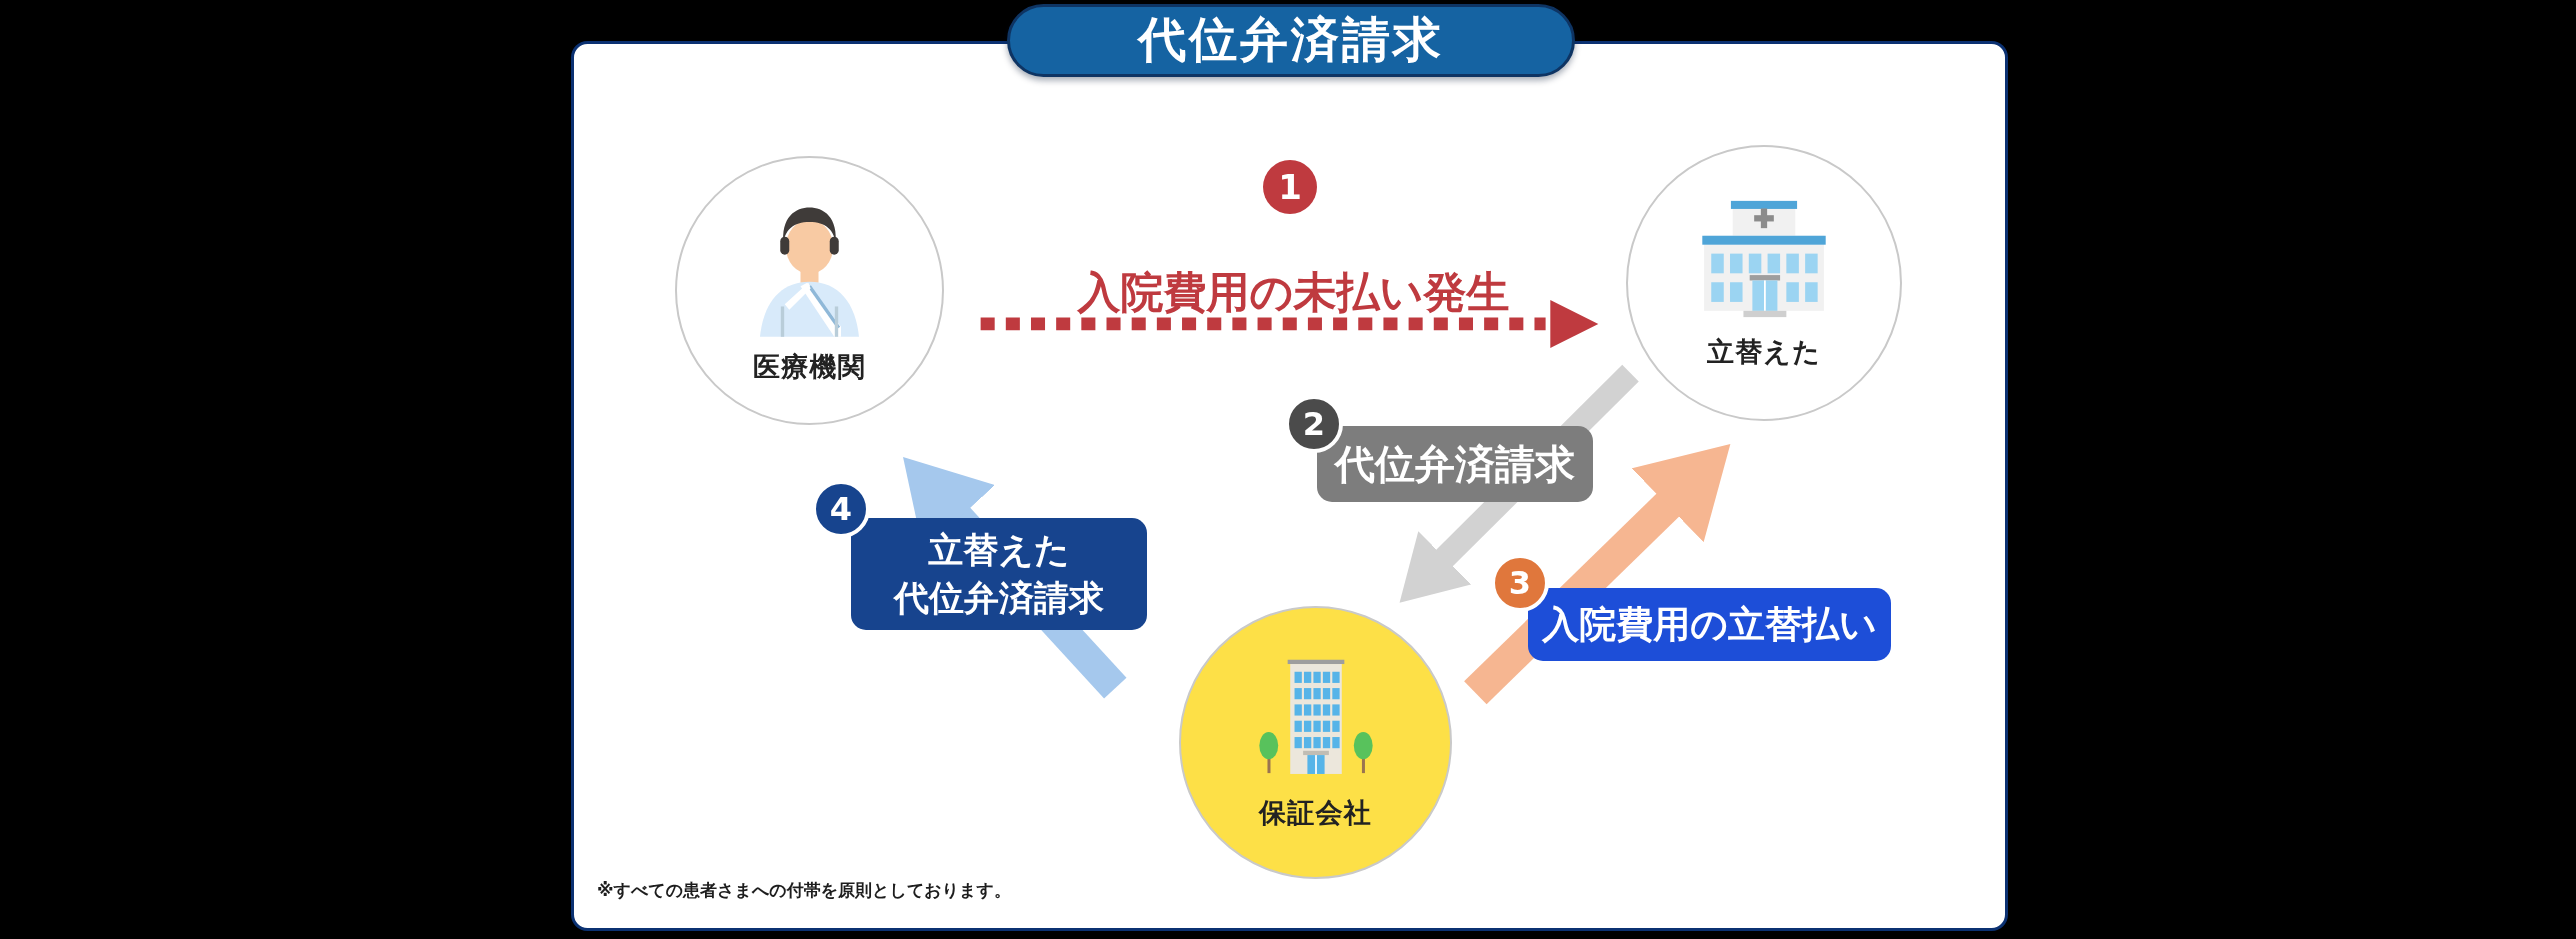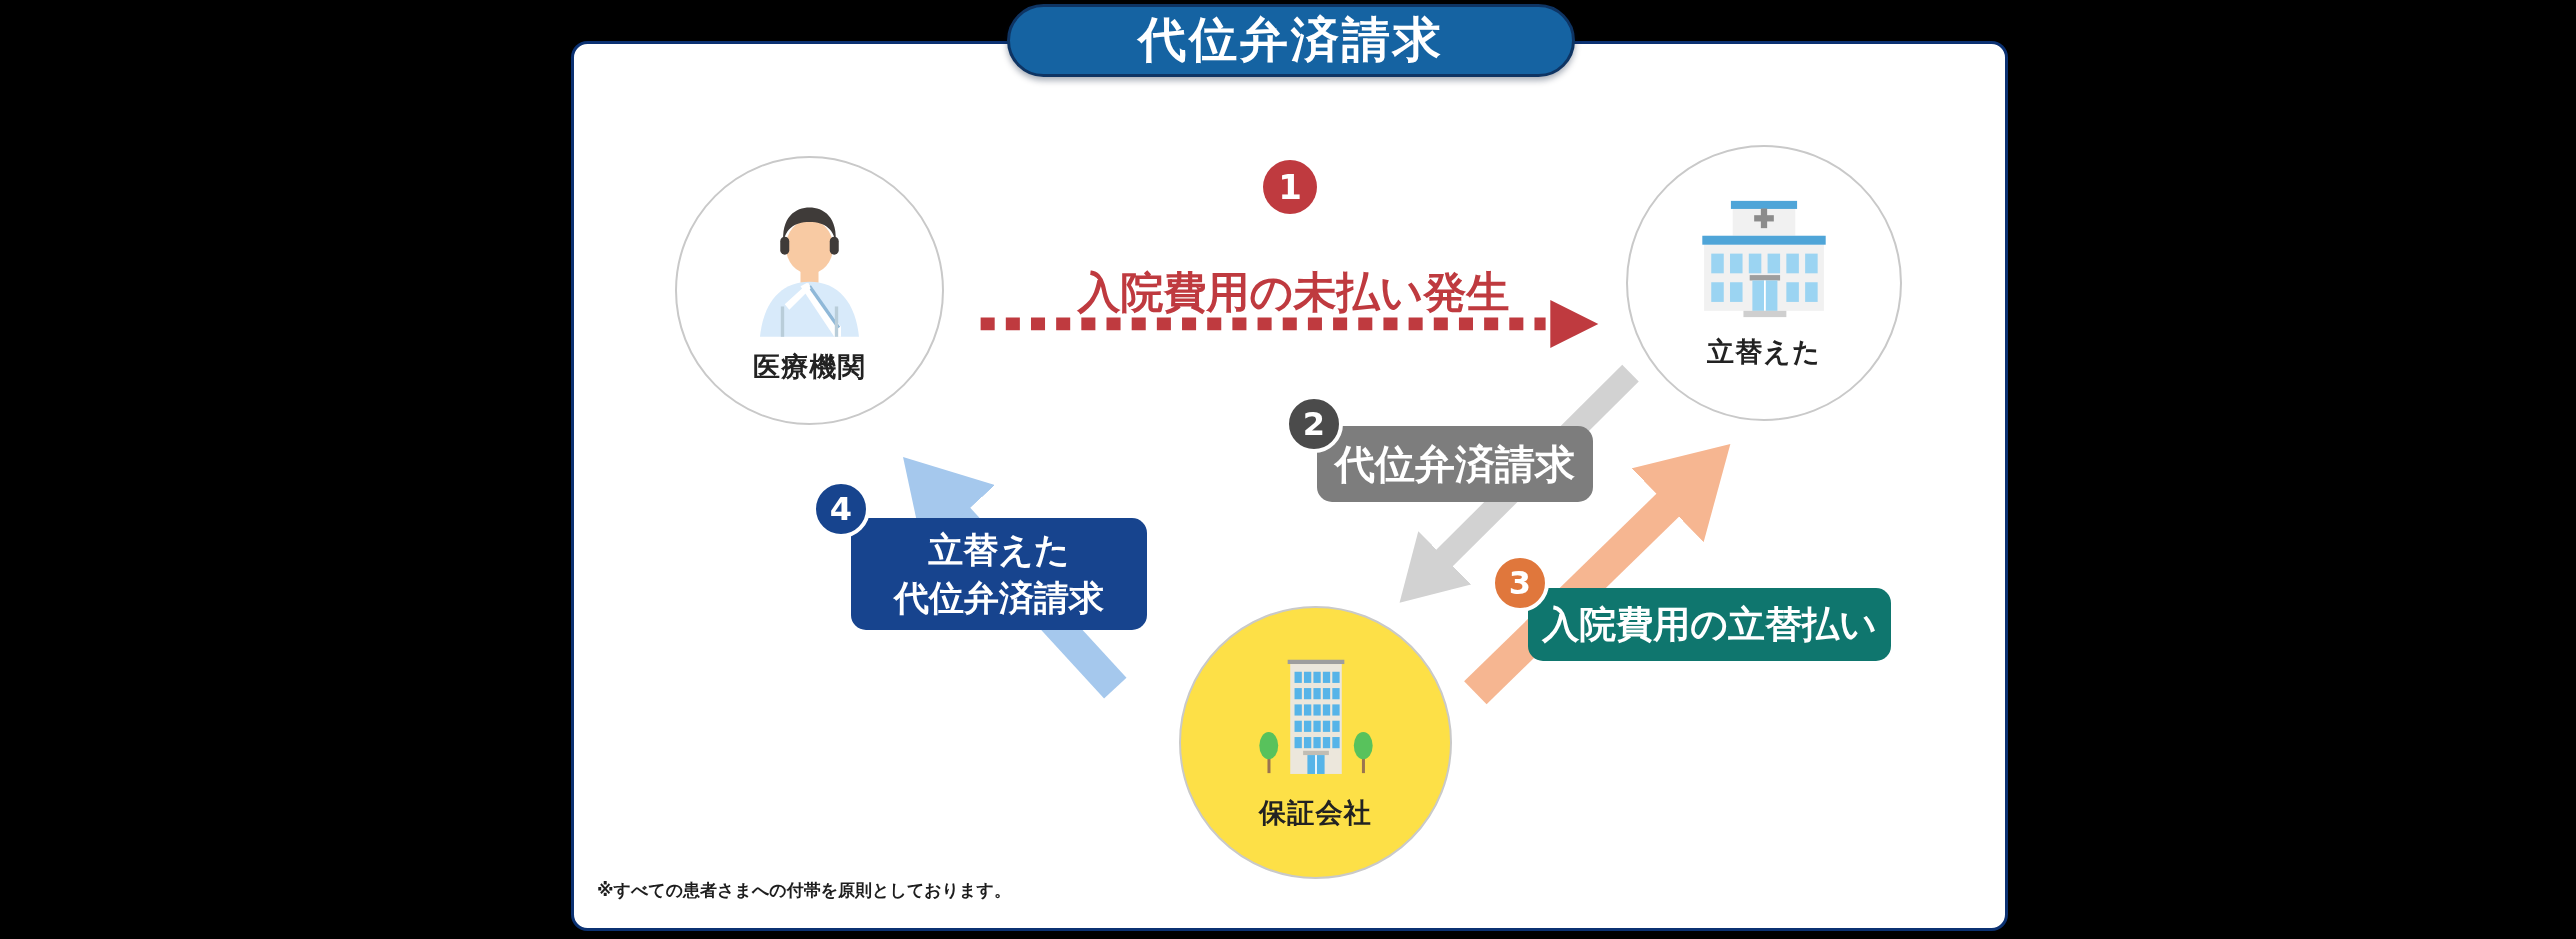--- a/index.html
+++ b/index.html
@@ -96,21 +96,21 @@
     position: absolute;
     border-radius: 15px;
     color: #ffffff; font-weight: bold;
     display: flex; flex-direction: column;
     align-items: center; justify-content: center;
     box-sizing: border-box;
     z-index: 3;
     text-align: center;
   }
   .step2-box { left: 1317px; top: 426px;  width: 276px; height: 76px; background: #7d7d7d; font-size: 40px; }
-  .step3-box { left: 1528px; top: 588px; width: 363px; height: 73px; background: #0f766e; font-size: 37px; }
+  .step3-box { left: 1528px; top: 588px; width: 363px; height: 73px; background: #1d4ed8; font-size: 37px; }
   .step4-box { left: 851px; top: 518px;  width: 296px; height: 112px; background: #17448e; font-size: 35px; line-height: 1.38; }
   
   .footnote {
     position: absolute;
     left: 597px; top: 879px;
     font-size: 17px; font-weight: bold; color: #1d1d1d;
     z-index: 3;
   }
 </style>
 </head>

